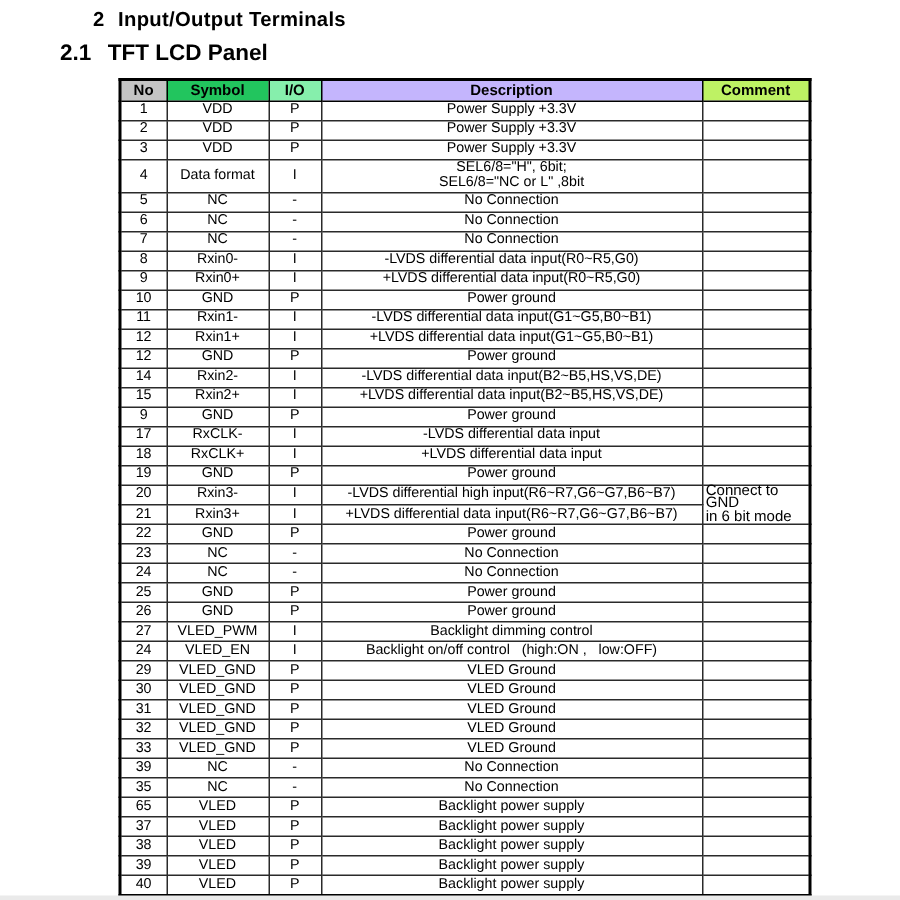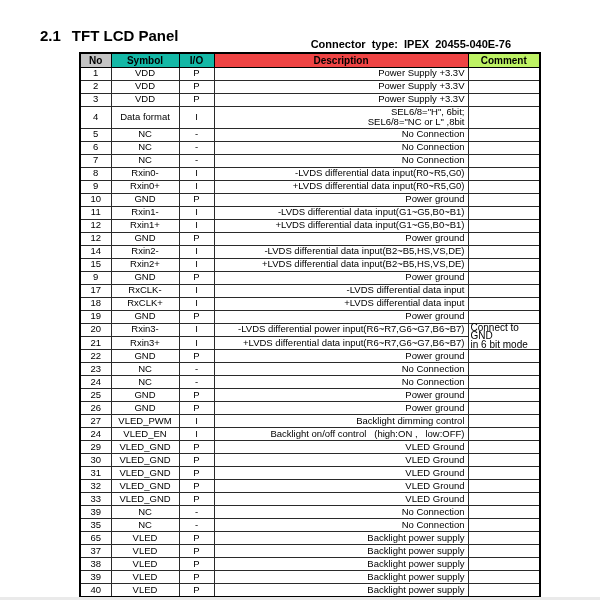--- a/index.html
+++ b/index.html
@@ -25,50 +25,50 @@
   .pins th {
     font-size: 10px; font-weight: bold; height: 14px;
     border: 1px solid #000; border-bottom: 1.5px solid #000;
     text-align: center; vertical-align: middle; padding: 0;
   }
   .pins td {
     font-size: 9.5px; height: 13px; line-height: 10.5px;
     border: 1px solid #2a2a2a; padding: 0 3px; vertical-align: middle;
   }
   .pins td.c { text-align: center; padding: 0; }
-  .pins td.desc { text-align: right; white-space: pre-wrap; }
+  .pins td.desc { text-align: center; white-space: pre-wrap; }
   .pins td.comment { font-size: 10px; line-height: 8.5px; white-space: pre-line; padding: 0 2px; }
   .pins tr.tall td { height: 21px; }
 
   .page-edge { position: absolute; left: 0; bottom: 0; width: 600px; height: 3px; background: #eaeaea; }
 </style>
 </head>
 <body>
 
 <div class="page">
 
+  <div class="h1"><span class="num">2</span><span>Input/Output Terminals</span></div>
 
   <div class="h2"><span class="num">2.1</span><span>TFT LCD Panel</span></div>
 
-  <div class="connector">Connector type: IPEX 20455-040E-76</div>
 
   <table class="pins">
     <colgroup>
       <col style="width:31px">
         <col style="width:68px">
         <col style="width:35px">
         <col style="width:254px">
         <col style="width:72px">
     </colgroup>
     <thead>
       <tr>
         <th style="background: rgb(196, 196, 196);">No</th>
-        <th style="background: #14b8a6;">Symbol</th>
-        <th style="background: #14b8a6;">I/O</th>
-        <th style="background: #ef4444;">Description</th>
+        <th style="background: #22c55e;">Symbol</th>
+        <th style="background: #86efac;">I/O</th>
+        <th style="background: #c4b5fd;">Description</th>
         <th style="background: #bef264;">Comment</th>
       </tr>
     </thead>
     <tbody>
         <tr>
           <td class="c">1</td>
           <td class="c">VDD</td>
           <td class="c">P</td>
           <td class="desc">Power Supply +3.3V</td>
           <td class="comment"></td>
@@ -197,21 +197,21 @@
           <td class="c">19</td>
           <td class="c">GND</td>
           <td class="c">P</td>
           <td class="desc">Power ground</td>
           <td class="comment"></td>
         </tr>
         <tr>
           <td class="c">20</td>
           <td class="c">Rxin3-</td>
           <td class="c">I</td>
-          <td class="desc">-LVDS differential power input(R6~R7,G6~G7,B6~B7)</td>
+          <td class="desc">-LVDS differential high input(R6~R7,G6~G7,B6~B7)</td>
           <td class="comment" rowspan="2">Connect to GND
 in 6 bit mode</td>
         </tr>
         <tr>
           <td class="c">21</td>
           <td class="c">Rxin3+</td>
           <td class="c">I</td>
           <td class="desc">+LVDS differential data input(R6~R7,G6~G7,B6~B7)</td>
         </tr>
         <tr>

